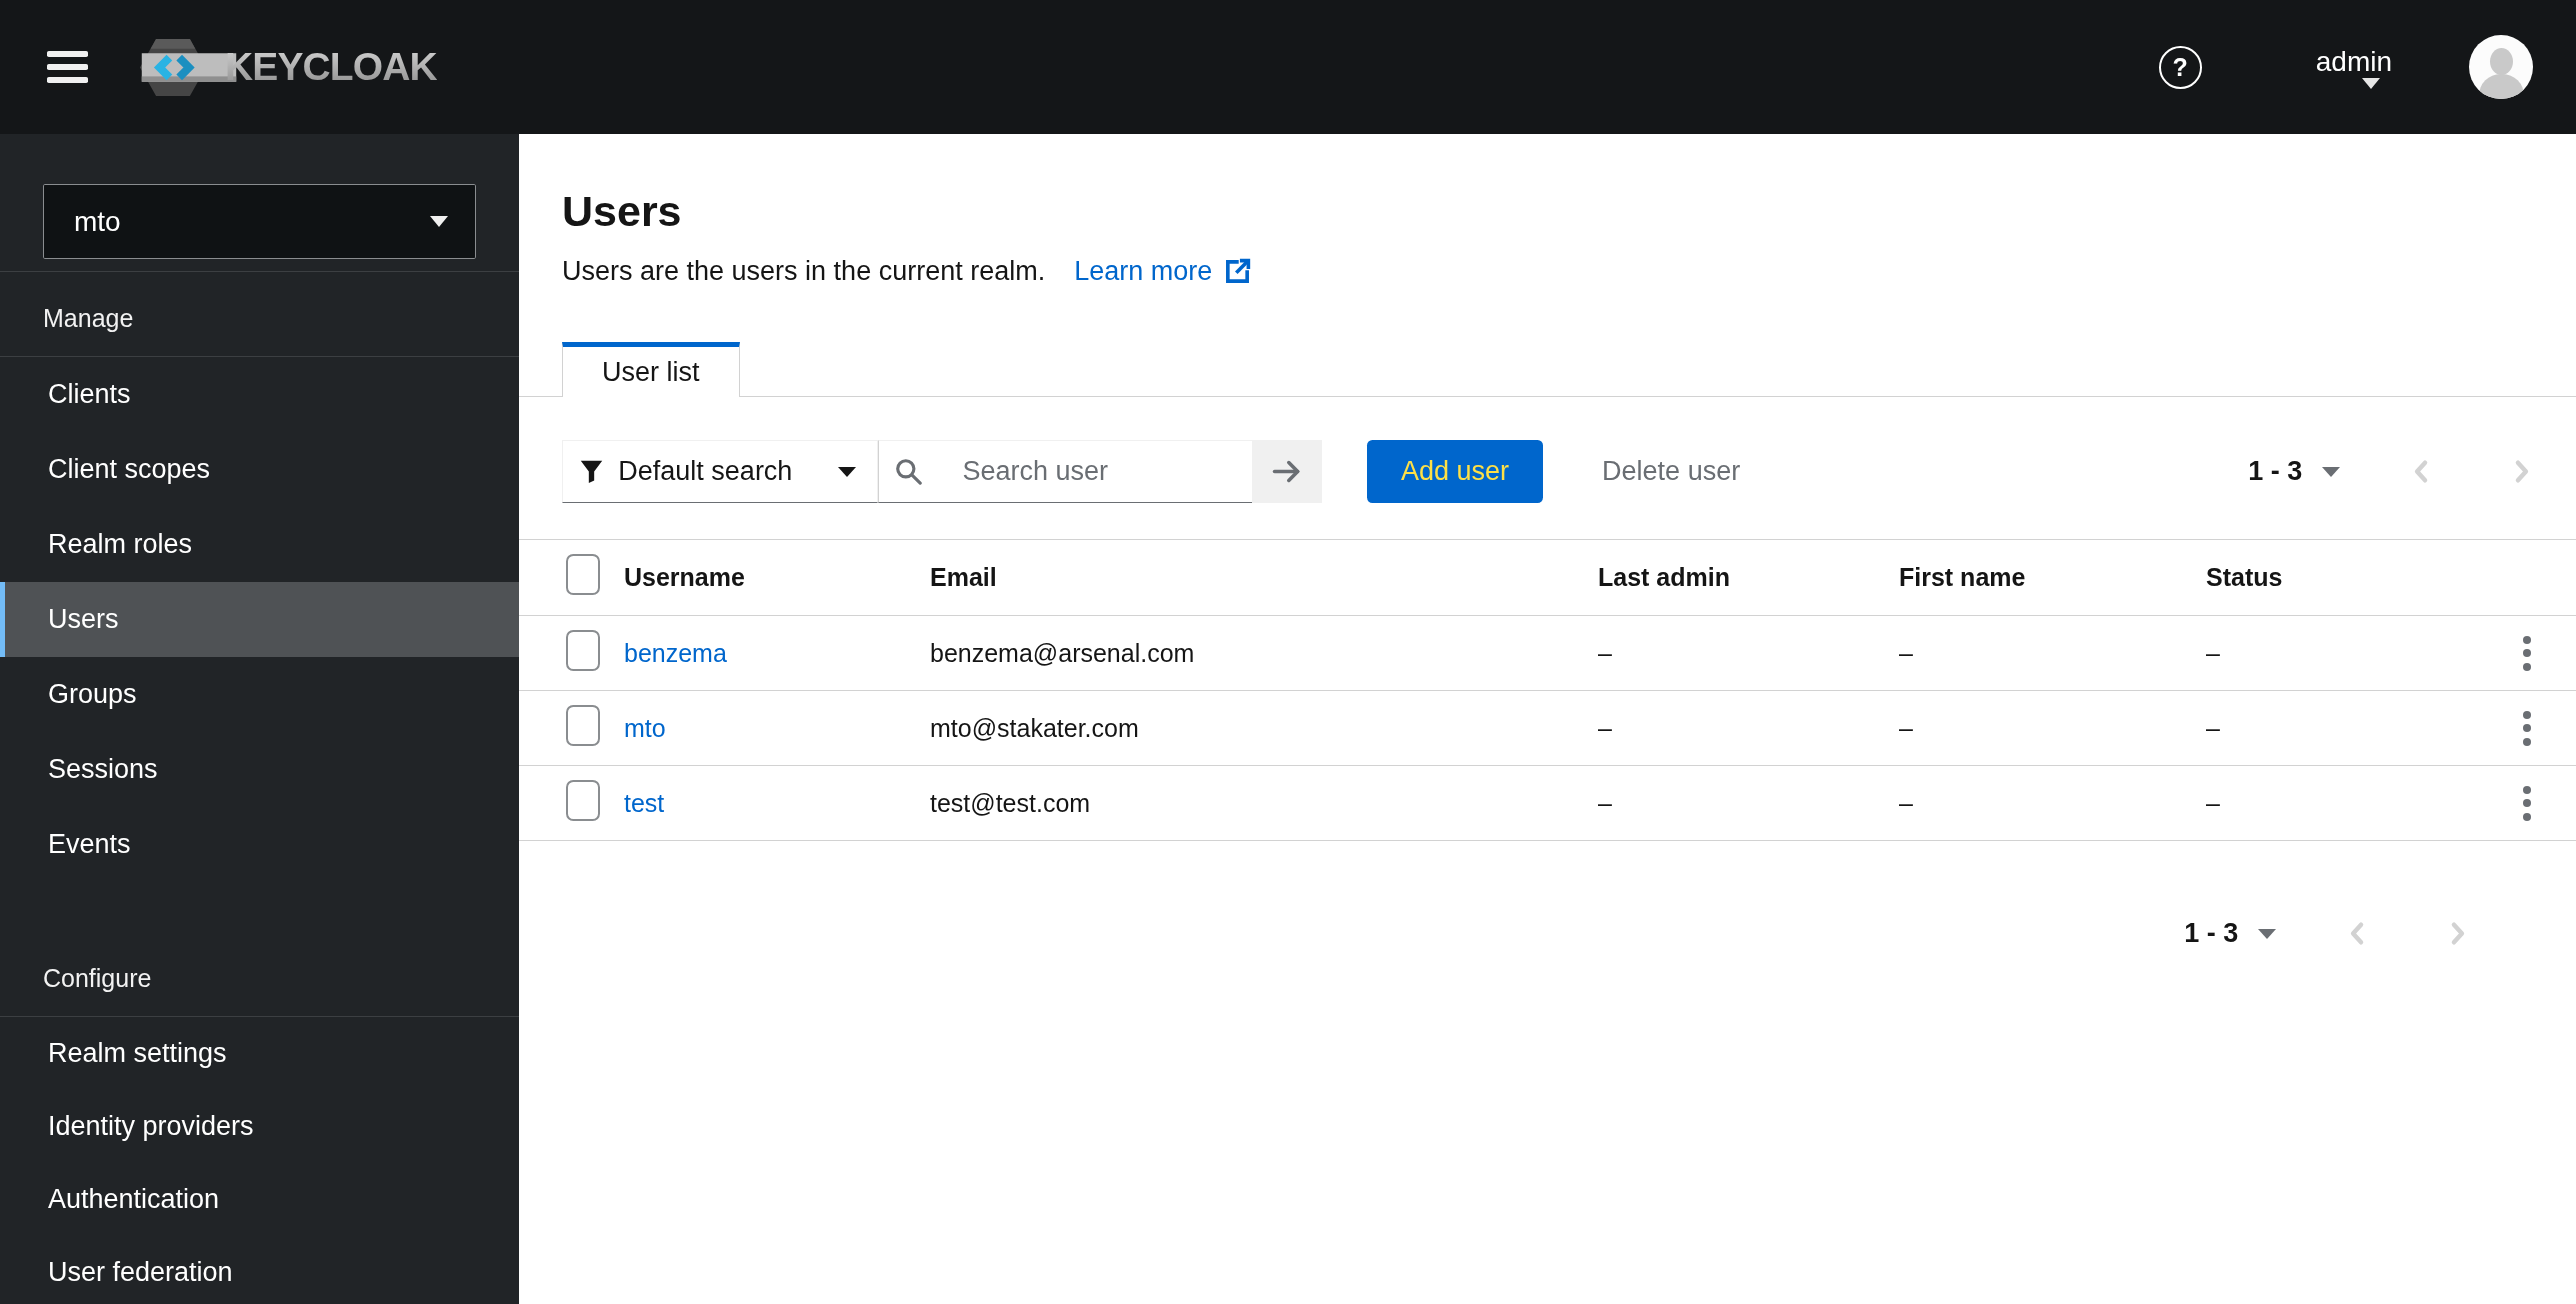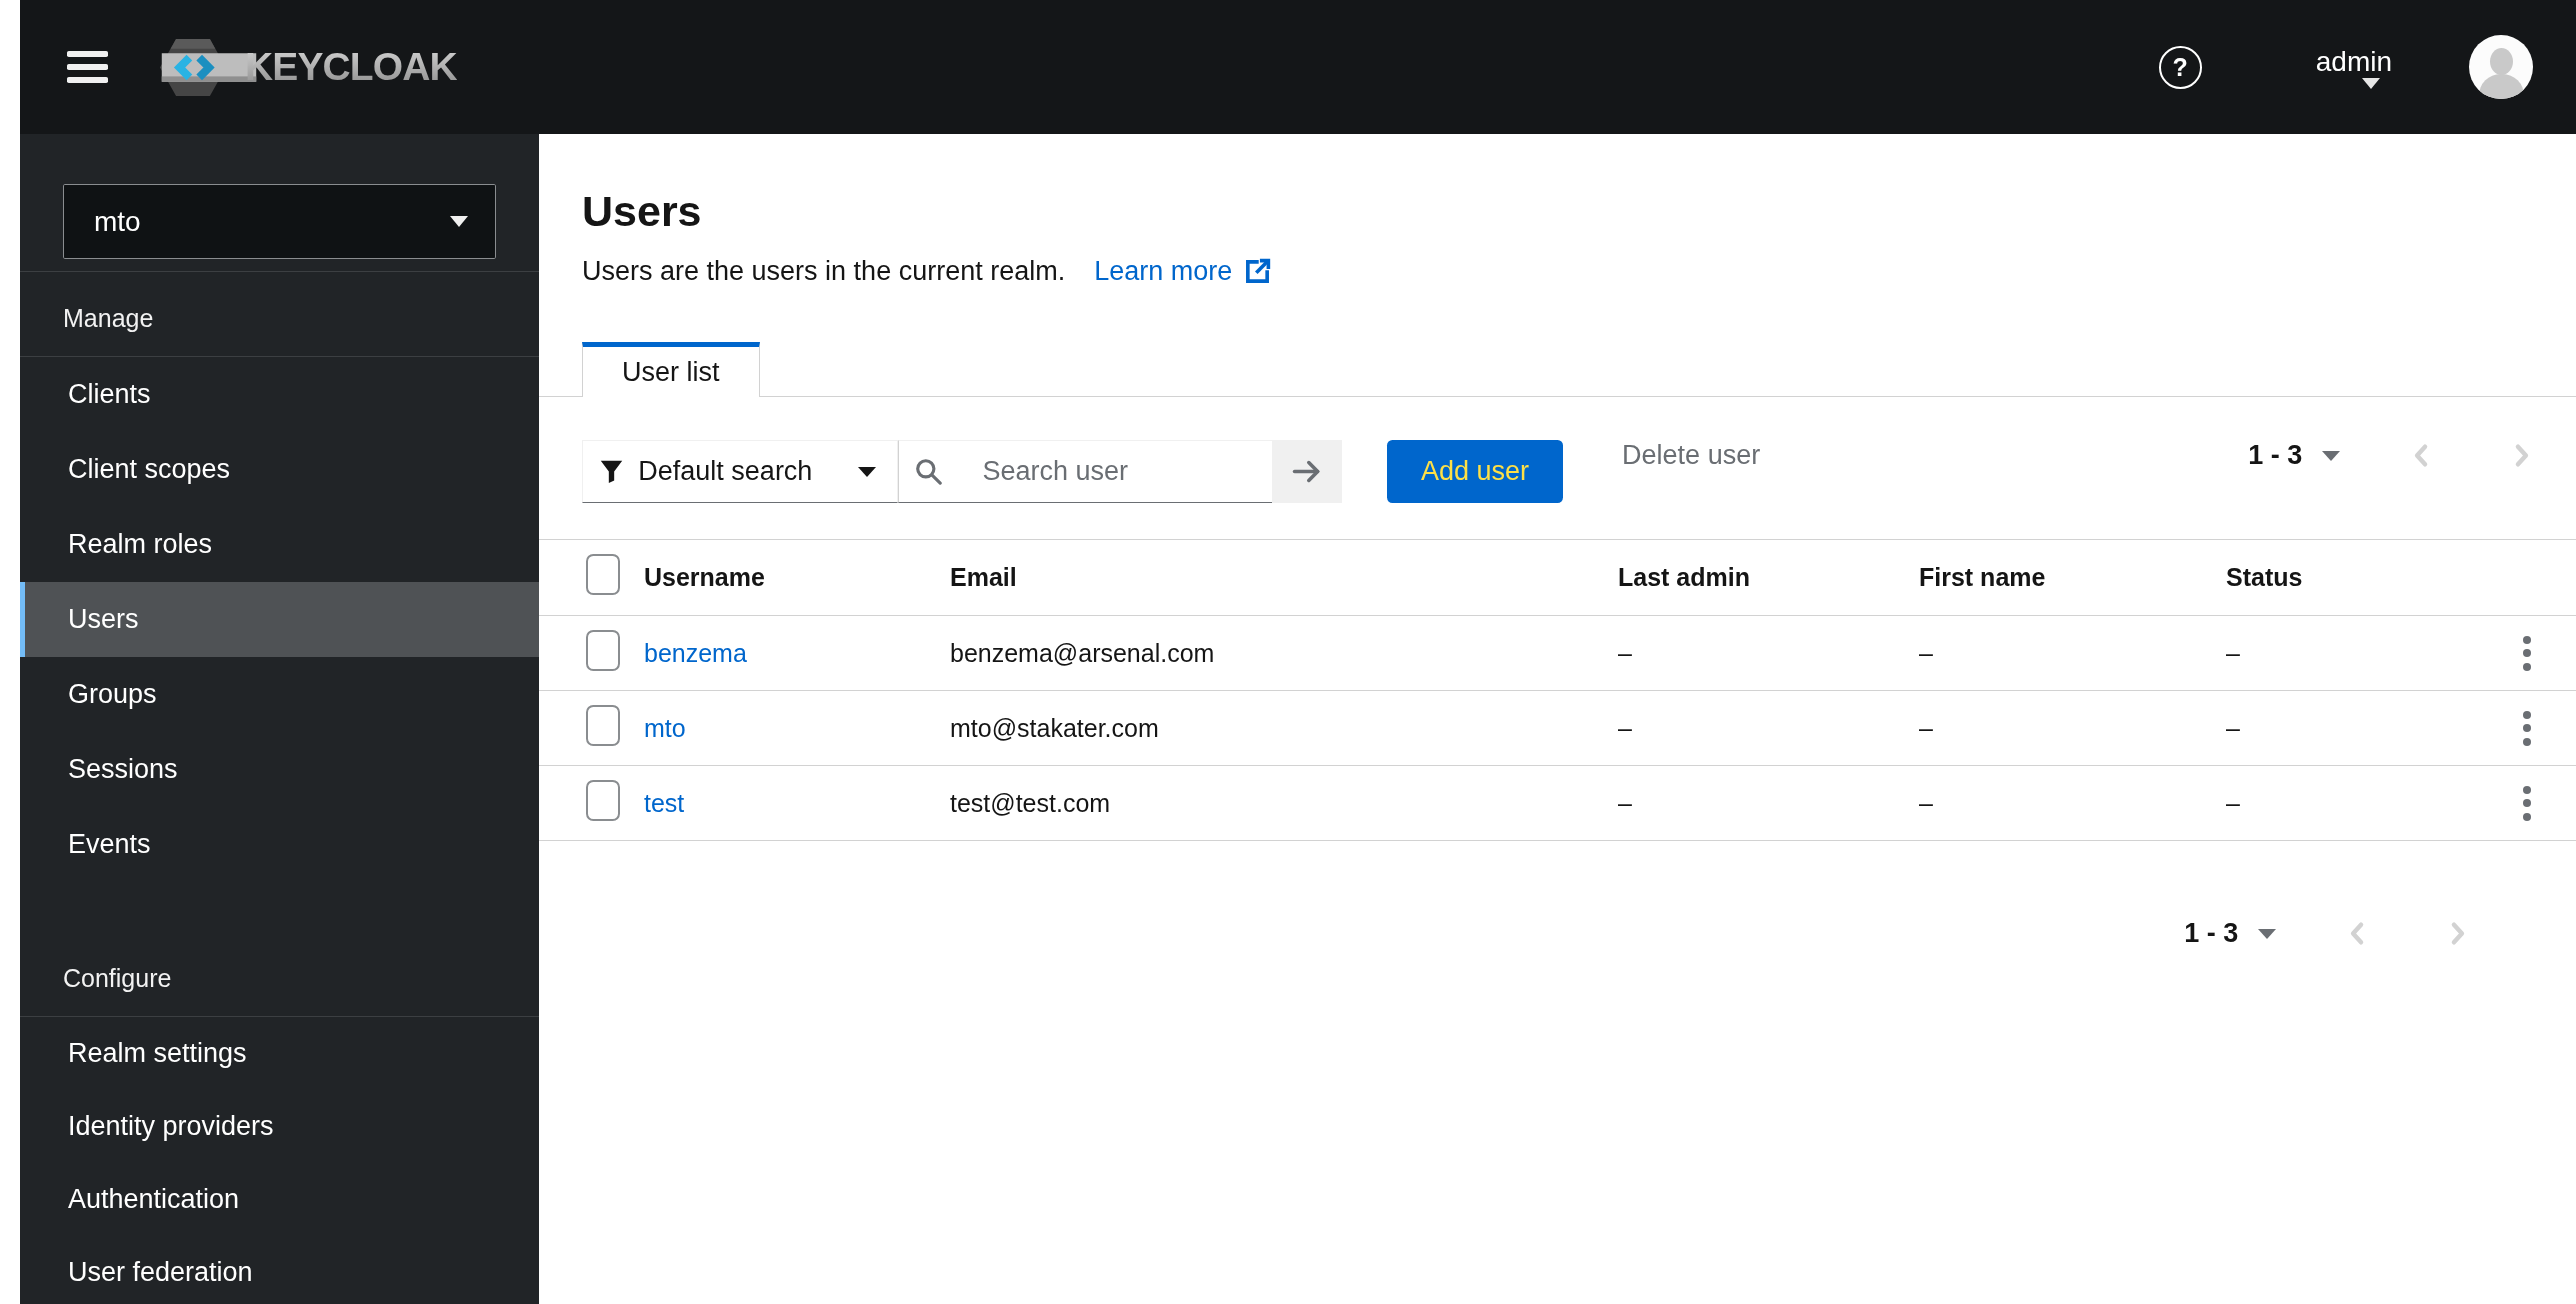--- a/index.html
+++ b/index.html
@@ -1,18 +1,18 @@
 <!DOCTYPE html>
 <html style="font-size:14.3px"><head>
 <meta charset="utf-8">
 <style>
   * { margin:0; padding:0; box-sizing:border-box; }
   html,body { width:2576px; height:1304px; overflow:hidden; background:#fff;
               font-family:"Liberation Sans", sans-serif; }
-  .app { width:2576px; height:1304px; display:flex; flex-direction:column;padding-left:20px; }
+  .app { width:2576px; height:1304px; display:flex; flex-direction:column; }
 
   
   .masthead { height:134px; flex:0 0 134px; background:#141618; display:flex; align-items:center; padding:0 43px; }
   .burger { width:41px; height:32px; display:flex; flex-direction:column; justify-content:space-between; background:none; border:none; cursor:pointer; margin-left:3.6px; }
   .burger span { display:block; height:6.3px; background:#f0f0f0; border-radius:1.8px; }
   .brand { display:flex; align-items:center; margin-left:52px; }
   .brand-word { font-size:39px; font-weight:700; letter-spacing:-0.9px; color:#a9a9a9;
                 background:linear-gradient(180deg,#d6d6d6 0%,#8b8b8b 100%);
                 -webkit-background-clip:text; background-clip:text; -webkit-text-fill-color:transparent;
                 margin-left:-12.5px; }
@@ -50,21 +50,21 @@
   .learn-more { display:flex; align-items:center; color:#0066cc; margin-left:29px; text-decoration:none; cursor:pointer;text-align:right; }
   .learn-more svg { margin-left:10.7px; }
 
   .tabs { position:relative; height:72px; margin-top:36px; }
   .tabs .underline { position:absolute; left:0; right:0; bottom:0; height:1.8px; background:#d2d2d2; }
   .tab { position:absolute; left:43px; top:17px; bottom:0; z-index:1; background:#fff;
          border-left:1.8px solid #d2d2d2; border-right:1.8px solid #d2d2d2; border-top:5.4px solid #0066cc;
          display:flex; align-items:center; padding:0 39px; font-size:27px; color:#151515; cursor:pointer; }
 
   
-  .toolbar { display:flex; align-items:flex-start; margin:43px 43px 0 43px; height:63px; }
+  .toolbar { display:flex; align-items:center; margin:43px 43px 0 43px; height:63px; }
   .filter-toggle { width:316px; height:63px; background:#fff; border:1.8px solid #f0f0f0; border-bottom:1.8px solid #6a6e73;
                    display:flex; align-items:center; padding:0 21.5px 0 16px; cursor:pointer; }
   .filter-toggle .lbl { font-size:27px; color:#151515; margin-left:14.3px; }
   .filter-toggle .caret { border-left-width:9px; border-right-width:9px; border-top:10.7px solid #151515; margin-left:auto; }
   .search-box { width:374px; height:63px; border-top:1.8px solid #f0f0f0; border-left:1.8px solid #d2d2d2; border-bottom:1.8px solid #6a6e73;
                 display:flex; align-items:center; padding:0 14.3px 0 16px;gap:28px; }
   .search-box input { border:none; outline:none; flex:1; font-size:27px; color:#151515; margin-left:12.5px; font-family:"Liberation Sans",sans-serif; min-width:0; }
   .search-box input::placeholder { color:#6a6e73; opacity:1; }
   .go-btn { width:70px; height:63px; background:#f0f0f0; border:none; display:flex; align-items:center; justify-content:center; cursor:pointer; }
   .add-btn { height:63px; margin-left:45px; padding:0 34px; background:#0066cc; color:#fde047; border:none; border-radius:5.4px; font-size:27px; cursor:pointer; font-family:"Liberation Sans",sans-serif; }

